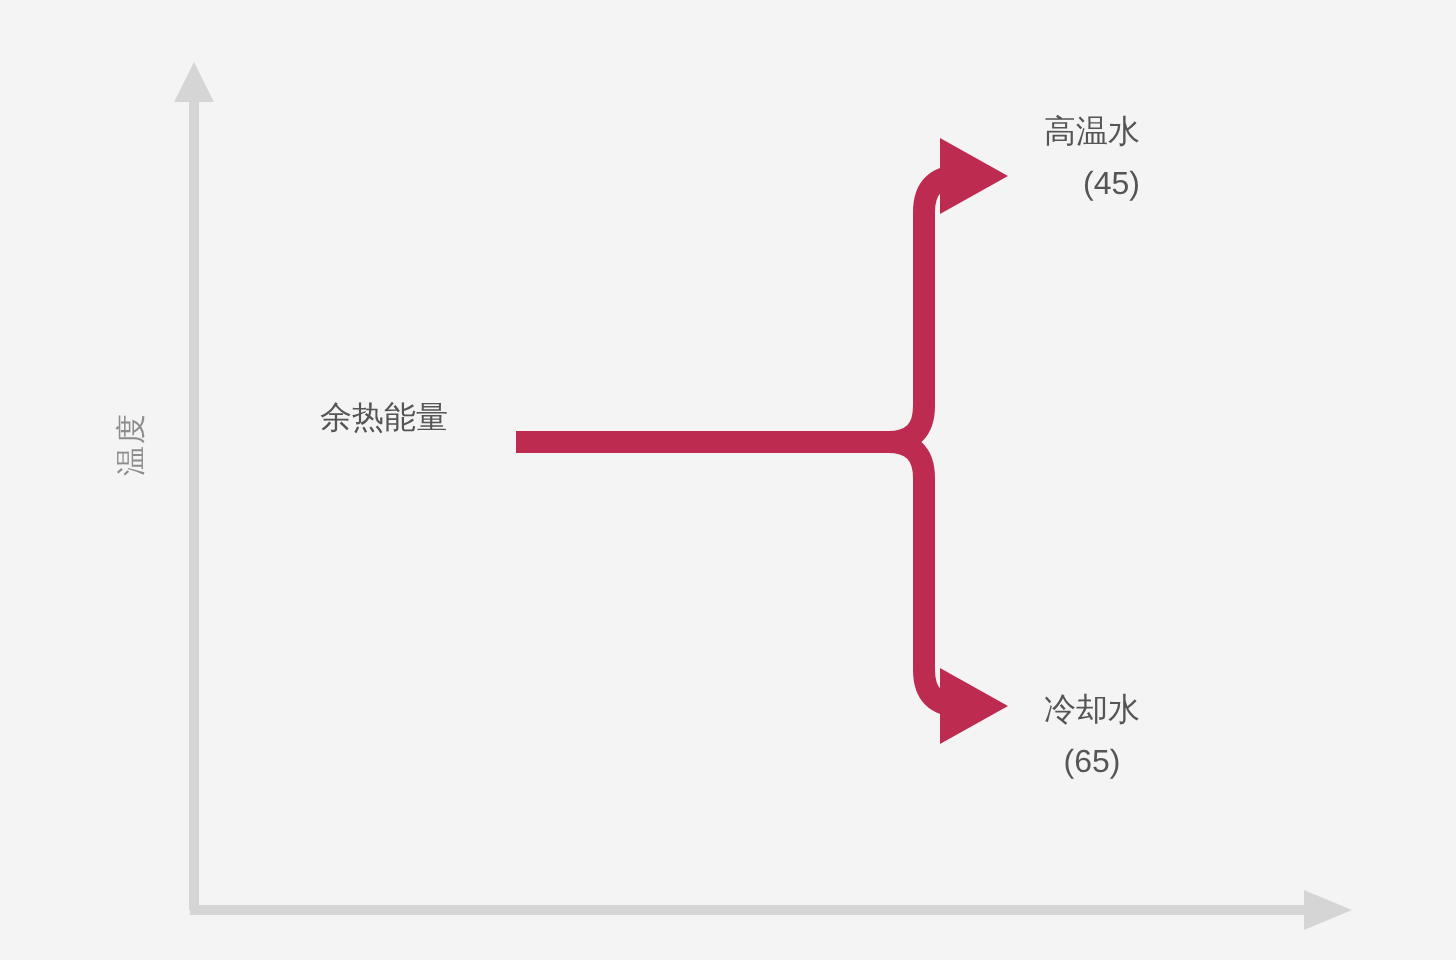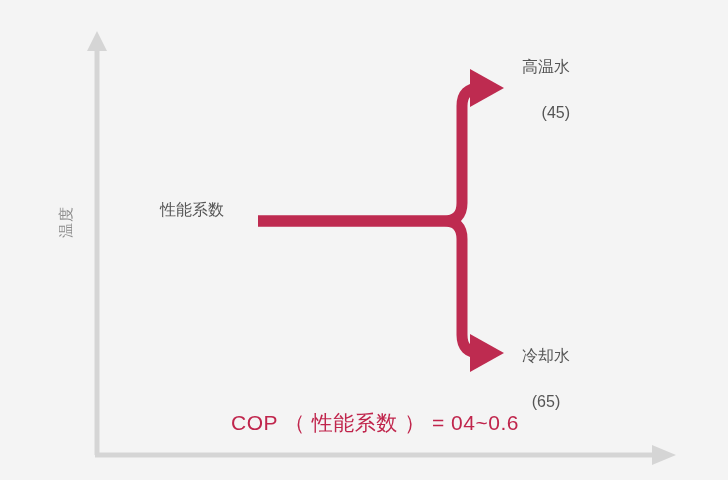--- a/index.html
+++ b/index.html
@@ -53,21 +53,20 @@
     text-align: center;
     color: #555555;
     font-size: 16px;
     line-height: 26px;
     white-space: nowrap;
   }
   .node-label .value {
     display: block;
     font-size: 16px;
     color: #555555;
-    margin-top: 20px;
   }
 
   #label-waste {
     left: 192px;
     top: 197px;
     transform: translateX(-50%);
   }
   #label-hot {
     left: 546px;
     top: 54px;
@@ -123,28 +122,27 @@
              Q 462 221 462 239
              L 462 335
              Q 462 353 480 353" fill="none" stroke="#be2b50" stroke-width="11" stroke-linecap="butt"></path>
 
     <polygon points="504,88 470,69 470,107" fill="#be2b50"></polygon>
 
     <polygon points="504,353 470,334 470,372" fill="#be2b50"></polygon>
   </svg>
 
   <div class="node-label" id="label-waste">
-    <span>性能系数</span>
+    <span>余热能量</span>
   </div>
 
   <div class="node-label" id="label-hot">
     <span>高温水</span>
     <span class="value">(45)</span>
   </div>
 
   <div class="node-label" id="label-cool">
     <span>冷却水</span>
     <span class="value">(65)</span>
   </div>
 
-  <div id="cop-formula">COP （ 性能系数 ） = 04~0.6</div>
 
 </div>
 
 </body></html>

